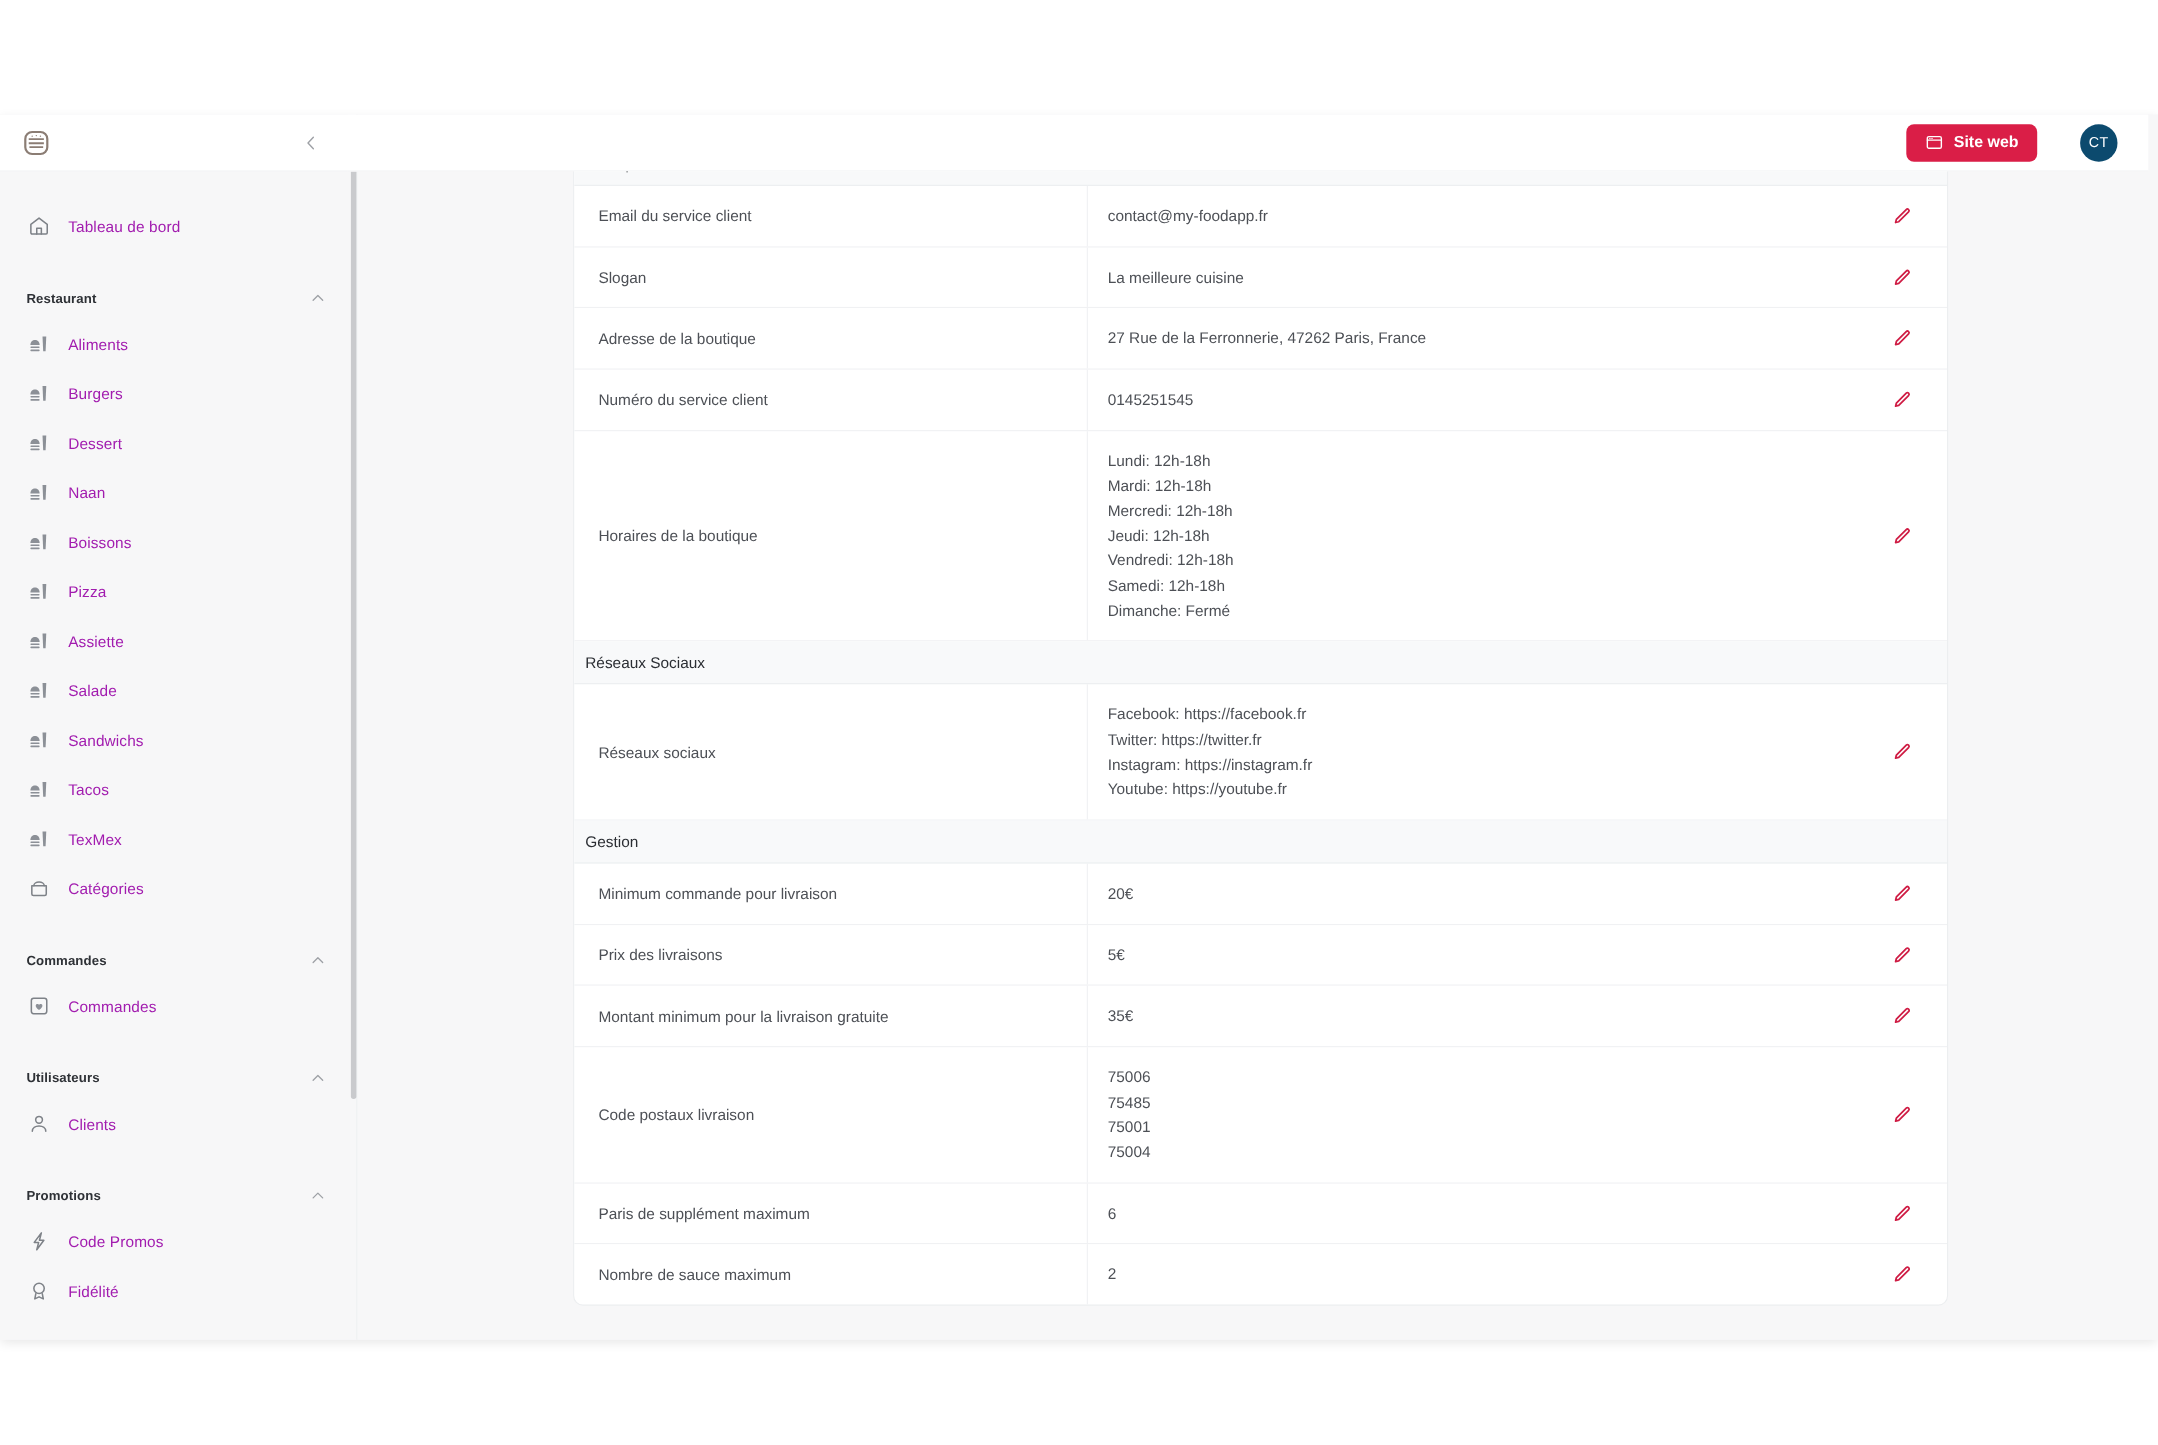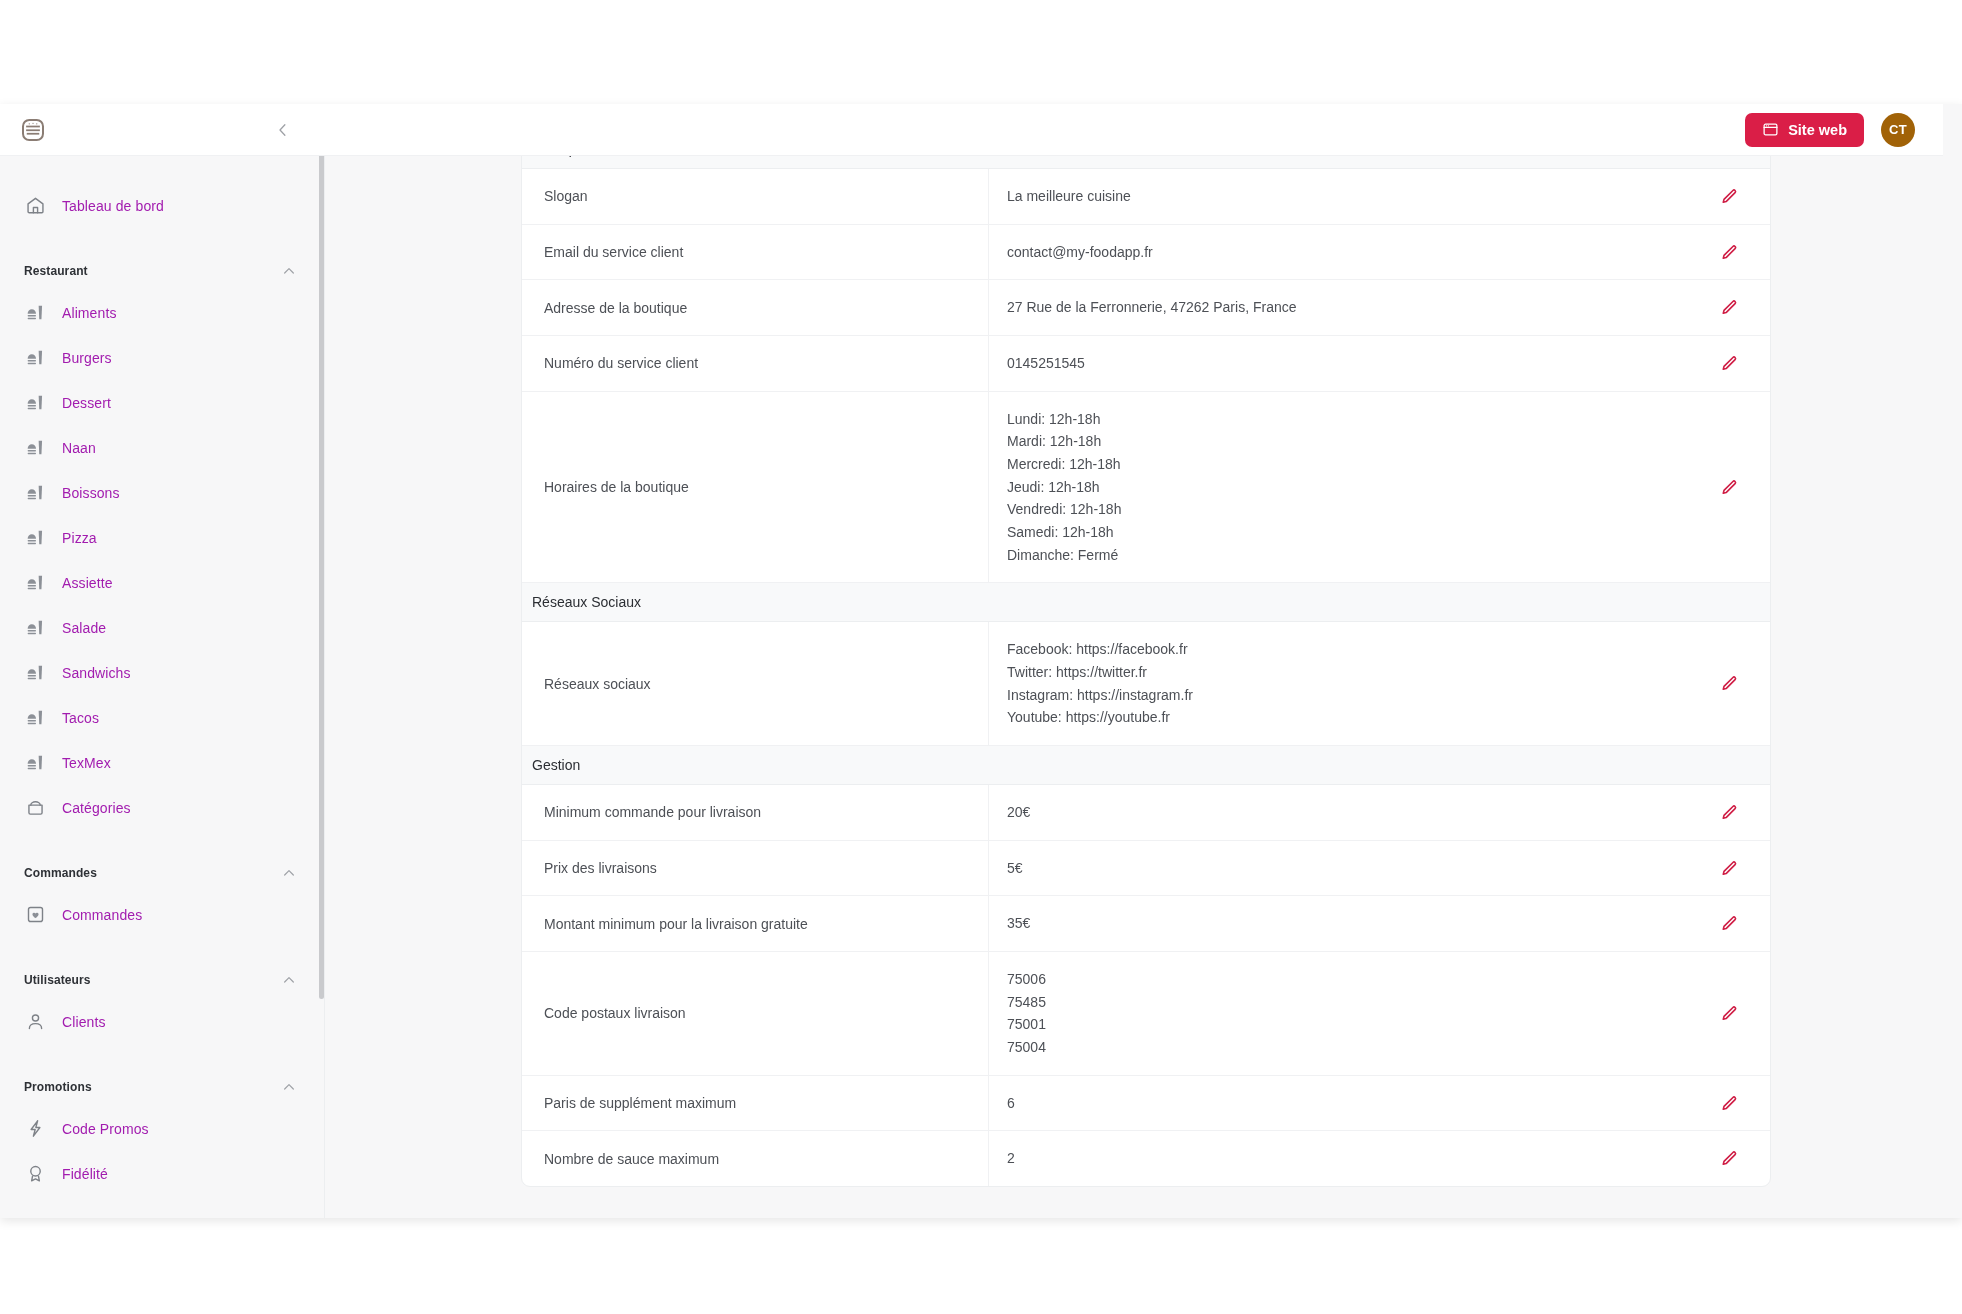--- a/index.html
+++ b/index.html
@@ -68,40 +68,40 @@
   
   #sidebar-scrollbar {
     position: absolute; left: 319px; top: 50px;
     width: 5px; height: 845px;
     background: #c9cacd; border-radius: 3px;
     cursor: pointer;
   }
 
   
   #topbar {
-    position: absolute; left: 306px; top: 0;
+    position: absolute; left: 316px; top: 0;
     width: 1637px; height: 52px;
     background: #ffffff;
     display: flex; align-items: center; justify-content: flex-end;
-    padding-right: 28px; gap: 17px;
+    padding-right: 28px; gap: 27px;
     border-bottom: 1px solid #f0f1f3;
   }
   #site-web-button {
     display: flex; align-items: center; gap: 9px;
     background: #da1e47; color: #ffffff;
     height: 34px; padding: 0 17px; border-radius: 7px;
     font-size: 14.5px; font-weight: bold; border: none; cursor: pointer;
     white-space: nowrap;
   }
   #site-web-button svg { display: block; }
   #avatar {
     width: 34px; height: 34px; border-radius: 50%;
-    background: #a16207; color: #ffffff;
+    background: #0c4a6e; color: #ffffff;
     display: flex; align-items: center; justify-content: center;
-    font-size: 13px; font-weight: bold; letter-spacing: .4px; cursor: pointer;
+    font-size: 13px; font-weight: normal; letter-spacing: .4px; cursor: pointer; margin-left: 12px;
   }
 
   
   #main {
     position: absolute; left: 325px; top: 52px;
     width: 1637px; height: 1062px;
     background: #f7f7f8;
     overflow: hidden;
   }
   #settings-card {
@@ -360,36 +360,36 @@
     </button>
     <div id="avatar">
       <span>CT</span>
     </div>
   </header>
 
   <main id="main">
     <section id="settings-card">
         <div class="section-head"><span>Boutique</span></div>
         <div class="setting-row">
+          <div class="cell-label"><span>Email du service client</span></div>
+          <div class="cell-value">
+            <span class="line">contact@my-foodapp.fr</span>
+          </div>
+          <div class="cell-action">
+            <span>
+              <svg class="edit-icon" width="19" height="19" viewBox="0 0 24 24" fill="none" stroke="#cf1c44" stroke-width="2" stroke-linecap="round" stroke-linejoin="round">
+                <path d="M17.6 4.4a1.9 1.9 0 0 1 2.7 2.7L9 18.4l-3.6.9.9-3.6z"></path>
+              </svg>
+            </span>
+          </div>
+        </div>
+        <div class="setting-row">
           <div class="cell-label"><span>Slogan</span></div>
           <div class="cell-value">
             <span class="line">La meilleure cuisine</span>
-          </div>
-          <div class="cell-action">
-            <span>
-              <svg class="edit-icon" width="19" height="19" viewBox="0 0 24 24" fill="none" stroke="#cf1c44" stroke-width="2" stroke-linecap="round" stroke-linejoin="round">
-                <path d="M17.6 4.4a1.9 1.9 0 0 1 2.7 2.7L9 18.4l-3.6.9.9-3.6z"></path>
-              </svg>
-            </span>
-          </div>
-        </div>
-        <div class="setting-row">
-          <div class="cell-label"><span>Email du service client</span></div>
-          <div class="cell-value">
-            <span class="line">contact@my-foodapp.fr</span>
           </div>
           <div class="cell-action">
             <span>
               <svg class="edit-icon" width="19" height="19" viewBox="0 0 24 24" fill="none" stroke="#cf1c44" stroke-width="2" stroke-linecap="round" stroke-linejoin="round">
                 <path d="M17.6 4.4a1.9 1.9 0 0 1 2.7 2.7L9 18.4l-3.6.9.9-3.6z"></path>
               </svg>
             </span>
           </div>
         </div>
         <div class="setting-row">

